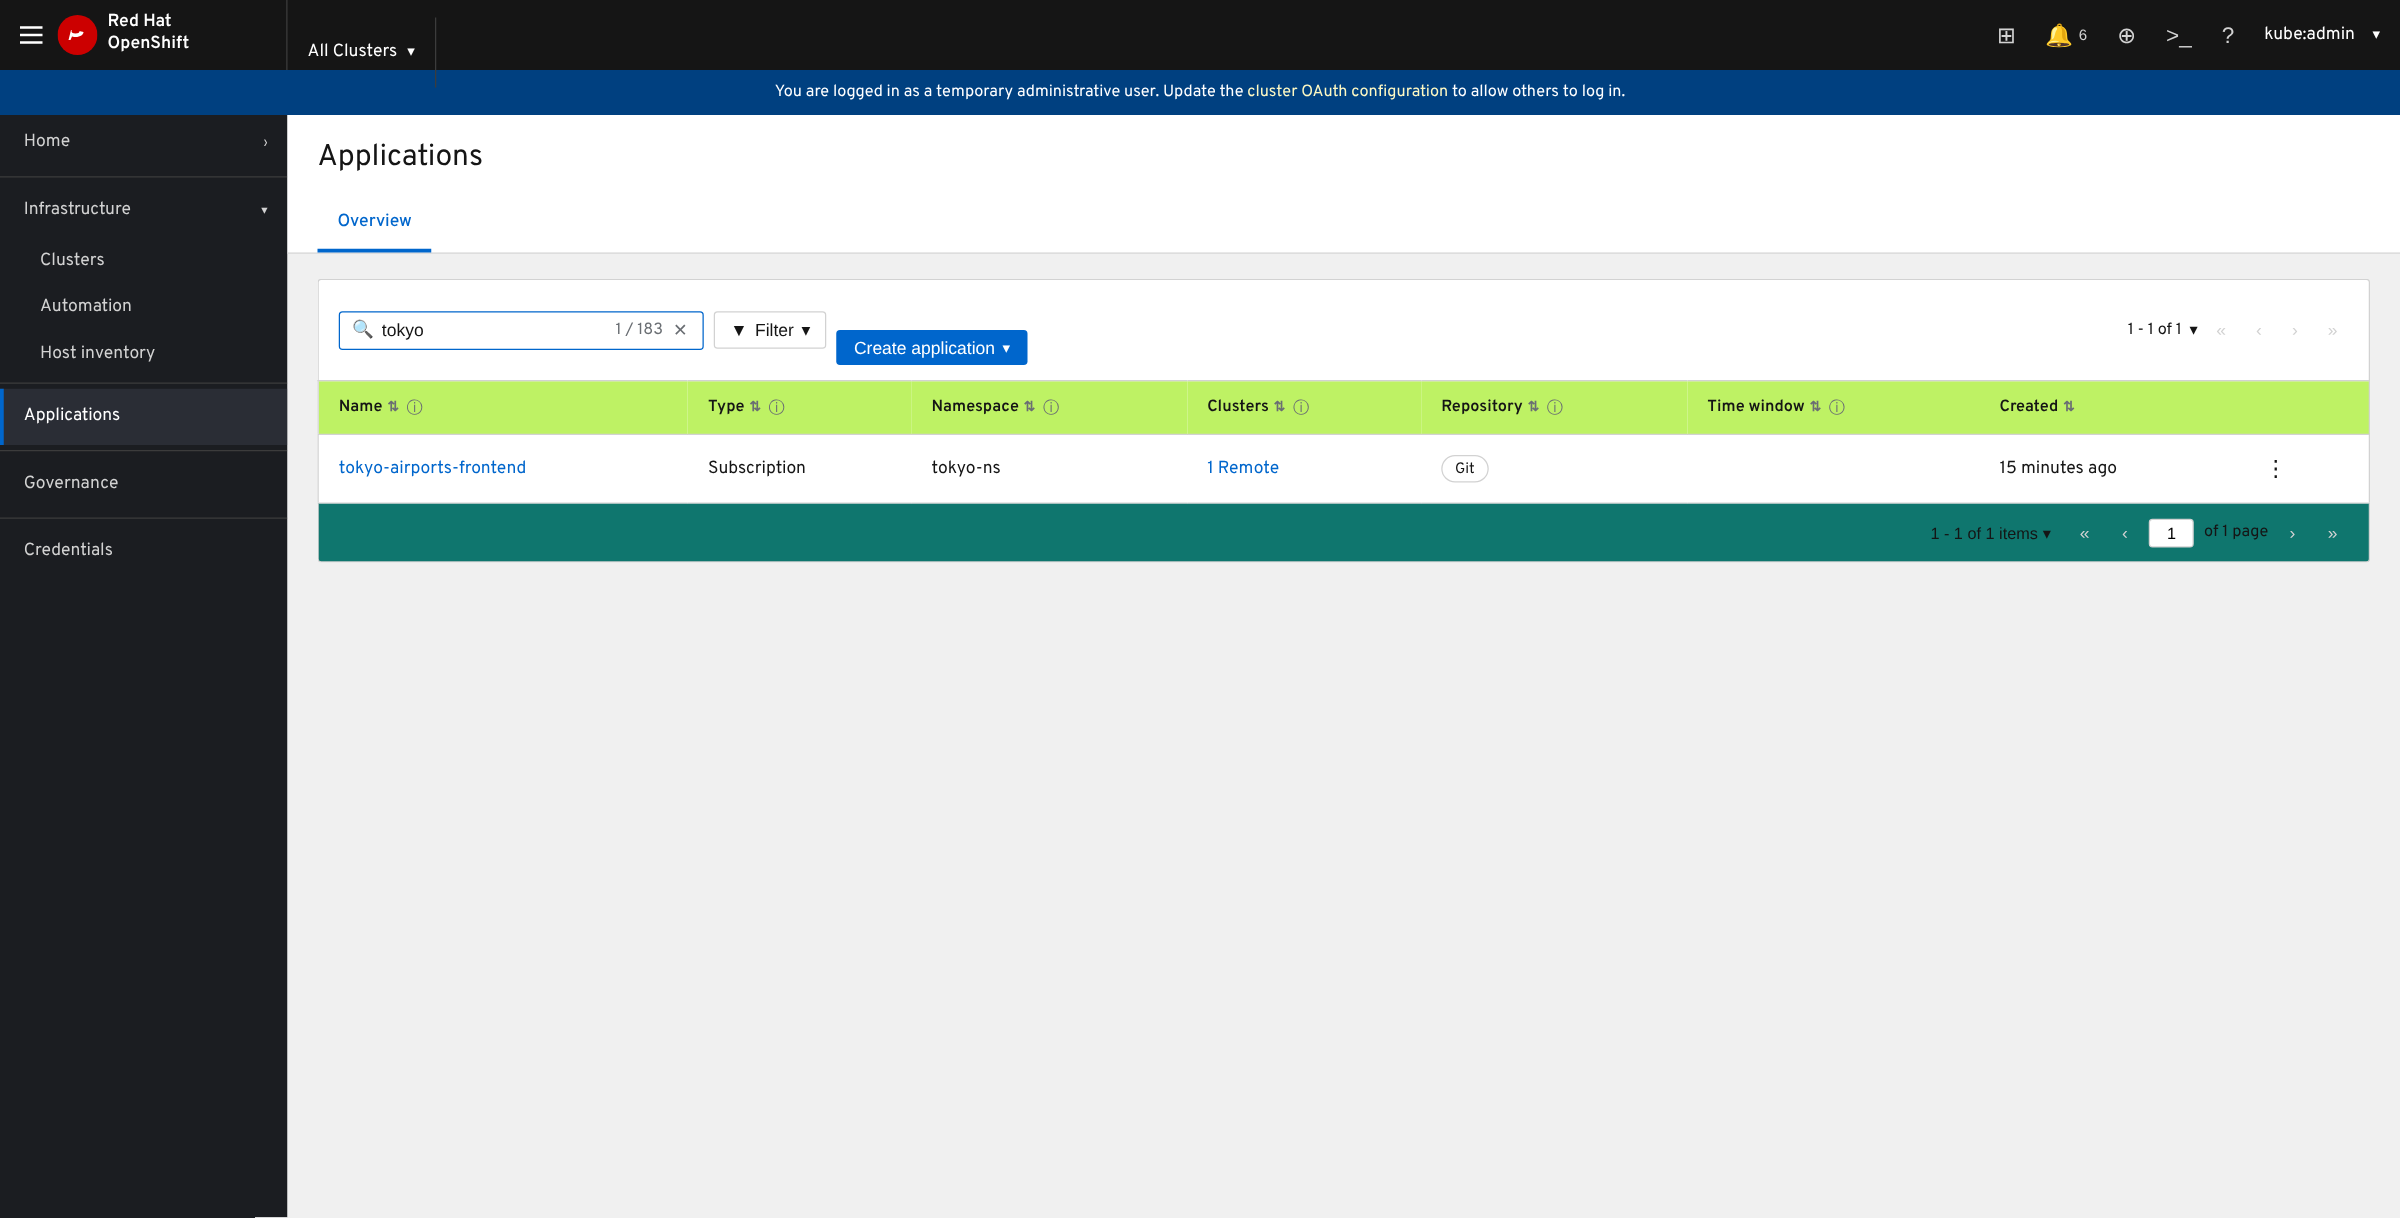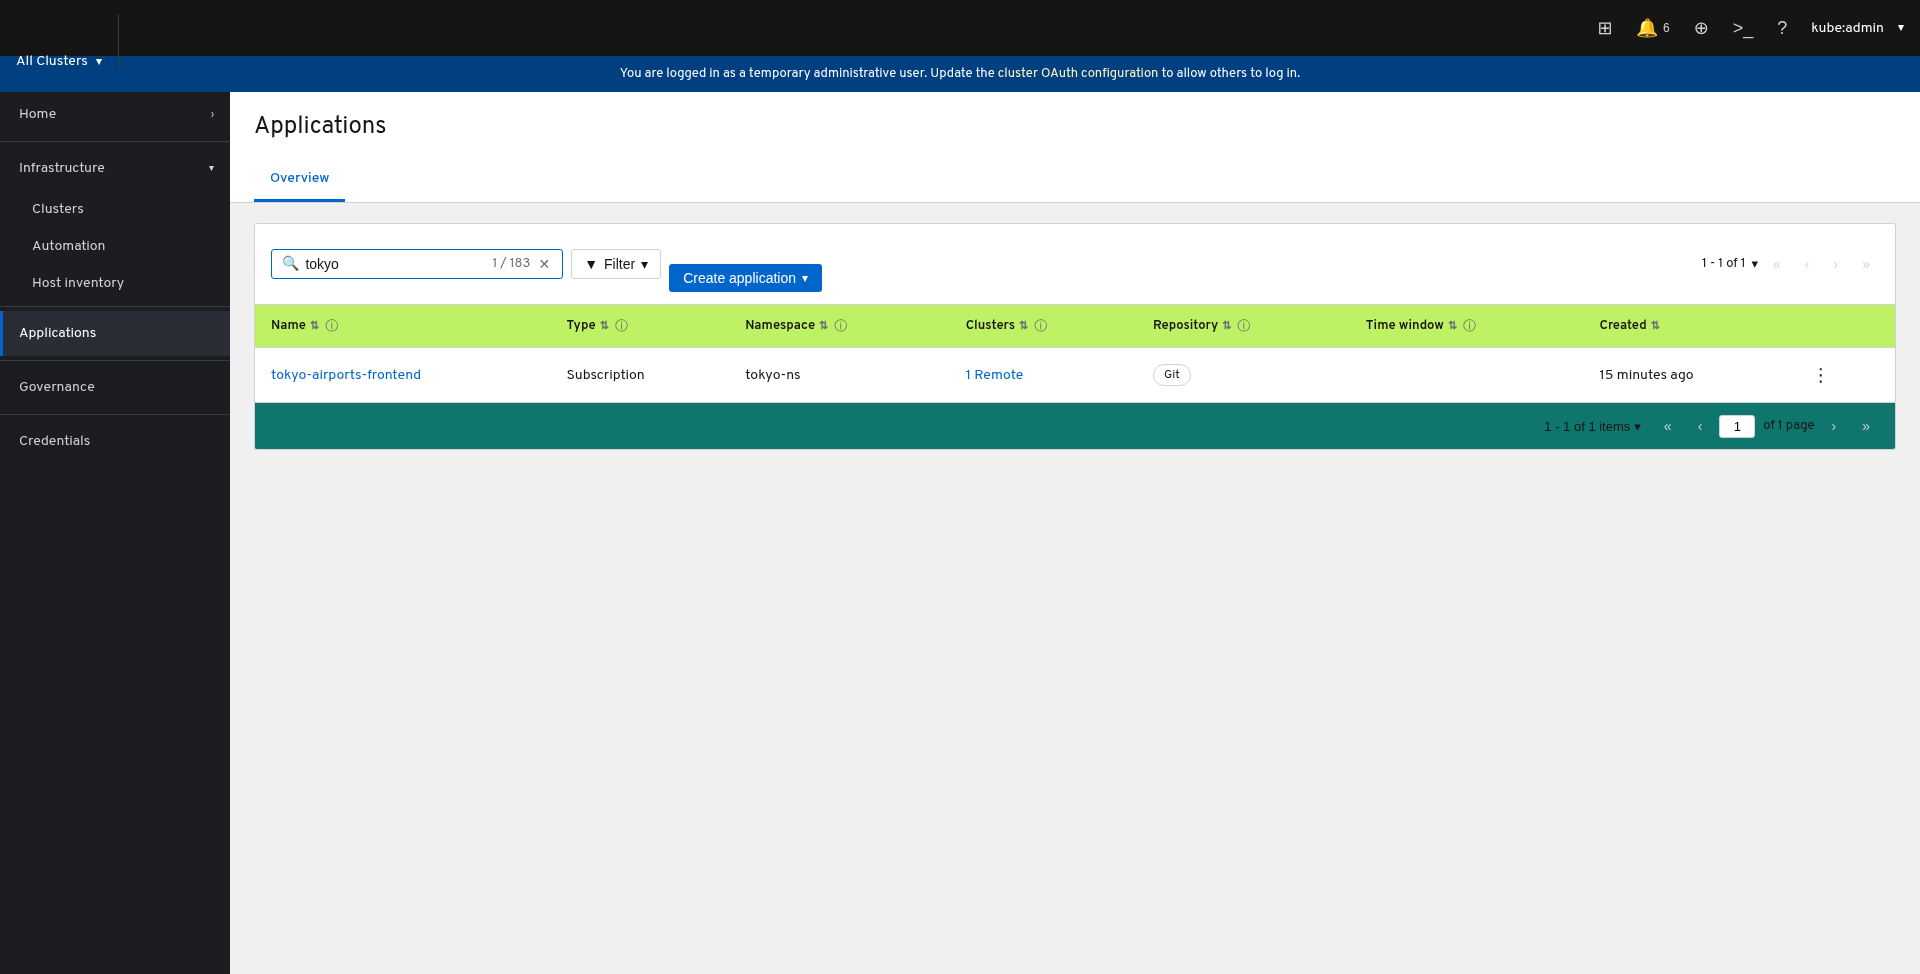--- a/index.html
+++ b/index.html
@@ -24,21 +24,21 @@
       border-right: 1px solid #3c3c3c;
       height: 100%;
     }
     .hamburger-icon { cursor: pointer; display: flex; flex-direction: column; gap: 4px; }
     .hamburger-icon span { display: block; width: 18px; height: 2px; background: #fff; }
     .logo-area { display: flex; align-items: center; gap: 8px; }
     .rh-logo { width: 32px; height: 32px; }
     .logo-text { font-size: 14px; font-weight: 600; line-height: 1.2; }
     .top-nav-cluster {
       display: flex;
-      align-items: flex-end;
+      align-items: center;
       padding: 0 16px;
       gap: 8px;
       height: 100%;
       border-right: 1px solid #3c3c3c;
       margin-top: 28px;
     }
     .chevron-down { color: #fff; font-size: 12px; }
     .top-nav-actions {
       display: flex;
       align-items: center;
@@ -332,20 +332,39 @@
       border-radius: 3px;
       padding: 3px 6px;
       font-size: 13px;
     }
     .of-page-text { font-size: 13px; color: #151515; }
   </style>
 </head>
 <body>
 
 <nav class="top-nav">
+  <div class="top-nav-left">
+    <div class="hamburger-icon">
+      <span></span>
+        <span></span>
+        <span></span>
+    </div>
+    <div class="logo-area">
+
+      <svg class="rh-logo" viewBox="0 0 40 40">
+        <circle cx="20" cy="20" r="20" fill="#cc0000"></circle>
+        <path d="M26 17c0 2.5-3 5-8 5-2 0-3.5-.5-3.5-.5L13 25h-2l2.5-10h2l-.5 2s1.5-1 4-1c3.5 0 7 1 7 1z" fill="#fff"></path>
+        <ellipse cx="18" cy="16" rx="4" ry="2.5" fill="#cc0000"></ellipse>
+      </svg>
+      <div class="logo-text">
+        <div>Red Hat</div>
+        <div>OpenShift</div>
+      </div>
+    </div>
+  </div>
   <div class="top-nav-cluster">
     <span>All Clusters</span>
     <span class="chevron-down">▾</span>
   </div>
   <div class="top-nav-actions">
     <button class="nav-icon-btn">⊞</button>
     <button class="nav-icon-btn">
       <span>🔔</span>
       <span class="bell-count">6</span>
     </button>

